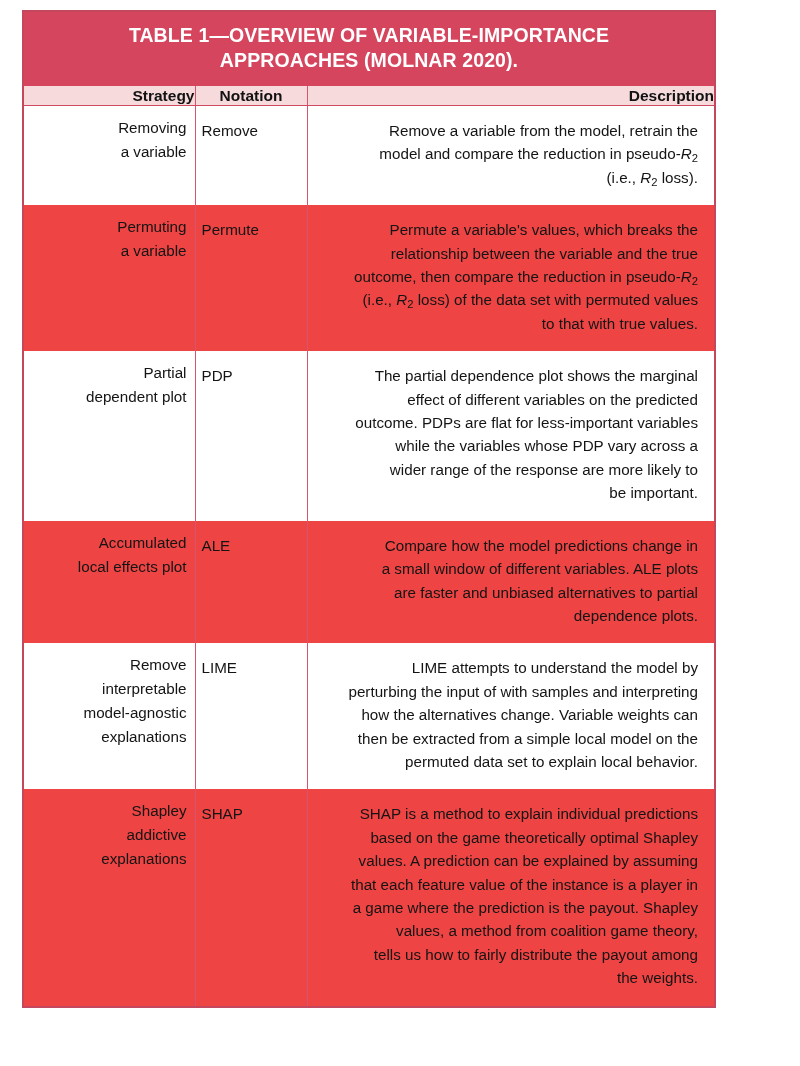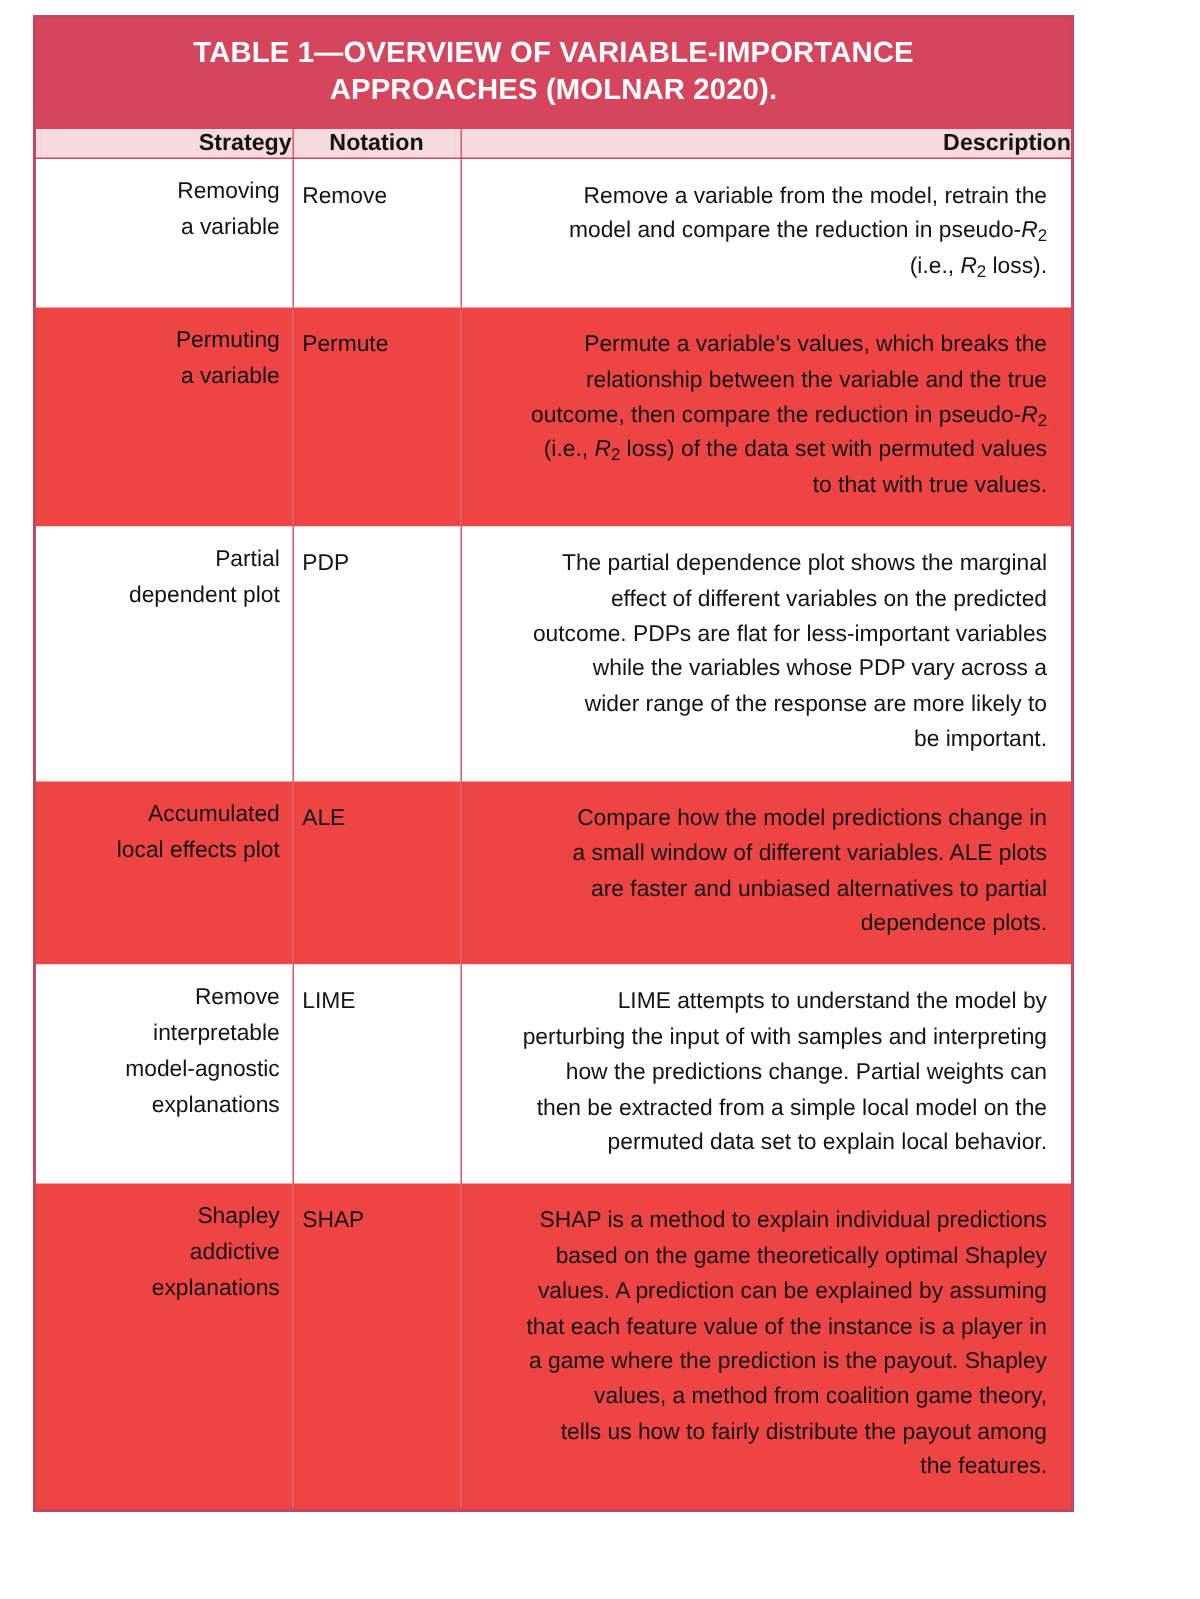--- a/index.html
+++ b/index.html
@@ -224,21 +224,21 @@
               <span class="strategy-line">Remove</span>
               <span class="strategy-line">interpretable</span>
               <span class="strategy-line">model-agnostic</span>
               <span class="strategy-line">explanations</span>
             </td>
             <td class="cell-notation">LIME</td>
             <td class="cell-desc">
               <p class="desc-p">
                 <span class="desc-line">LIME attempts to understand the model by</span>
                 <span class="desc-line">perturbing the input of with samples and interpreting</span>
-                <span class="desc-line">how the predictions change. Partial weights can</span>
+                <span class="desc-line">how the alternatives change. Variable weights can</span>
                 <span class="desc-line">then be extracted from a simple local model on the</span>
                 <span class="desc-line">permuted data set to explain local behavior.</span>
               </p>
             </td>
           </tr>
           <tr class="shade-pink">
             <td class="cell-strategy">
               <span class="strategy-line">Shapley</span>
               <span class="strategy-line">addictive</span>
               <span class="strategy-line">explanations</span>
@@ -246,21 +246,21 @@
             <td class="cell-notation">SHAP</td>
             <td class="cell-desc">
               <p class="desc-p">
                 <span class="desc-line">SHAP is a method to explain individual predictions</span>
                 <span class="desc-line">based on the game theoretically optimal Shapley</span>
                 <span class="desc-line">values. A prediction can be explained by assuming</span>
                 <span class="desc-line">that each feature value of the instance is a player in</span>
                 <span class="desc-line">a game where the prediction is the payout. Shapley</span>
                 <span class="desc-line">values, a method from coalition game theory,</span>
                 <span class="desc-line">tells us how to fairly distribute the payout among</span>
-                <span class="desc-line">the features.</span>
+                <span class="desc-line">the weights.</span>
               </p>
             </td>
           </tr>
         </tbody>
     </table>
 
   </div>
 </div>
 
 </body></html>

